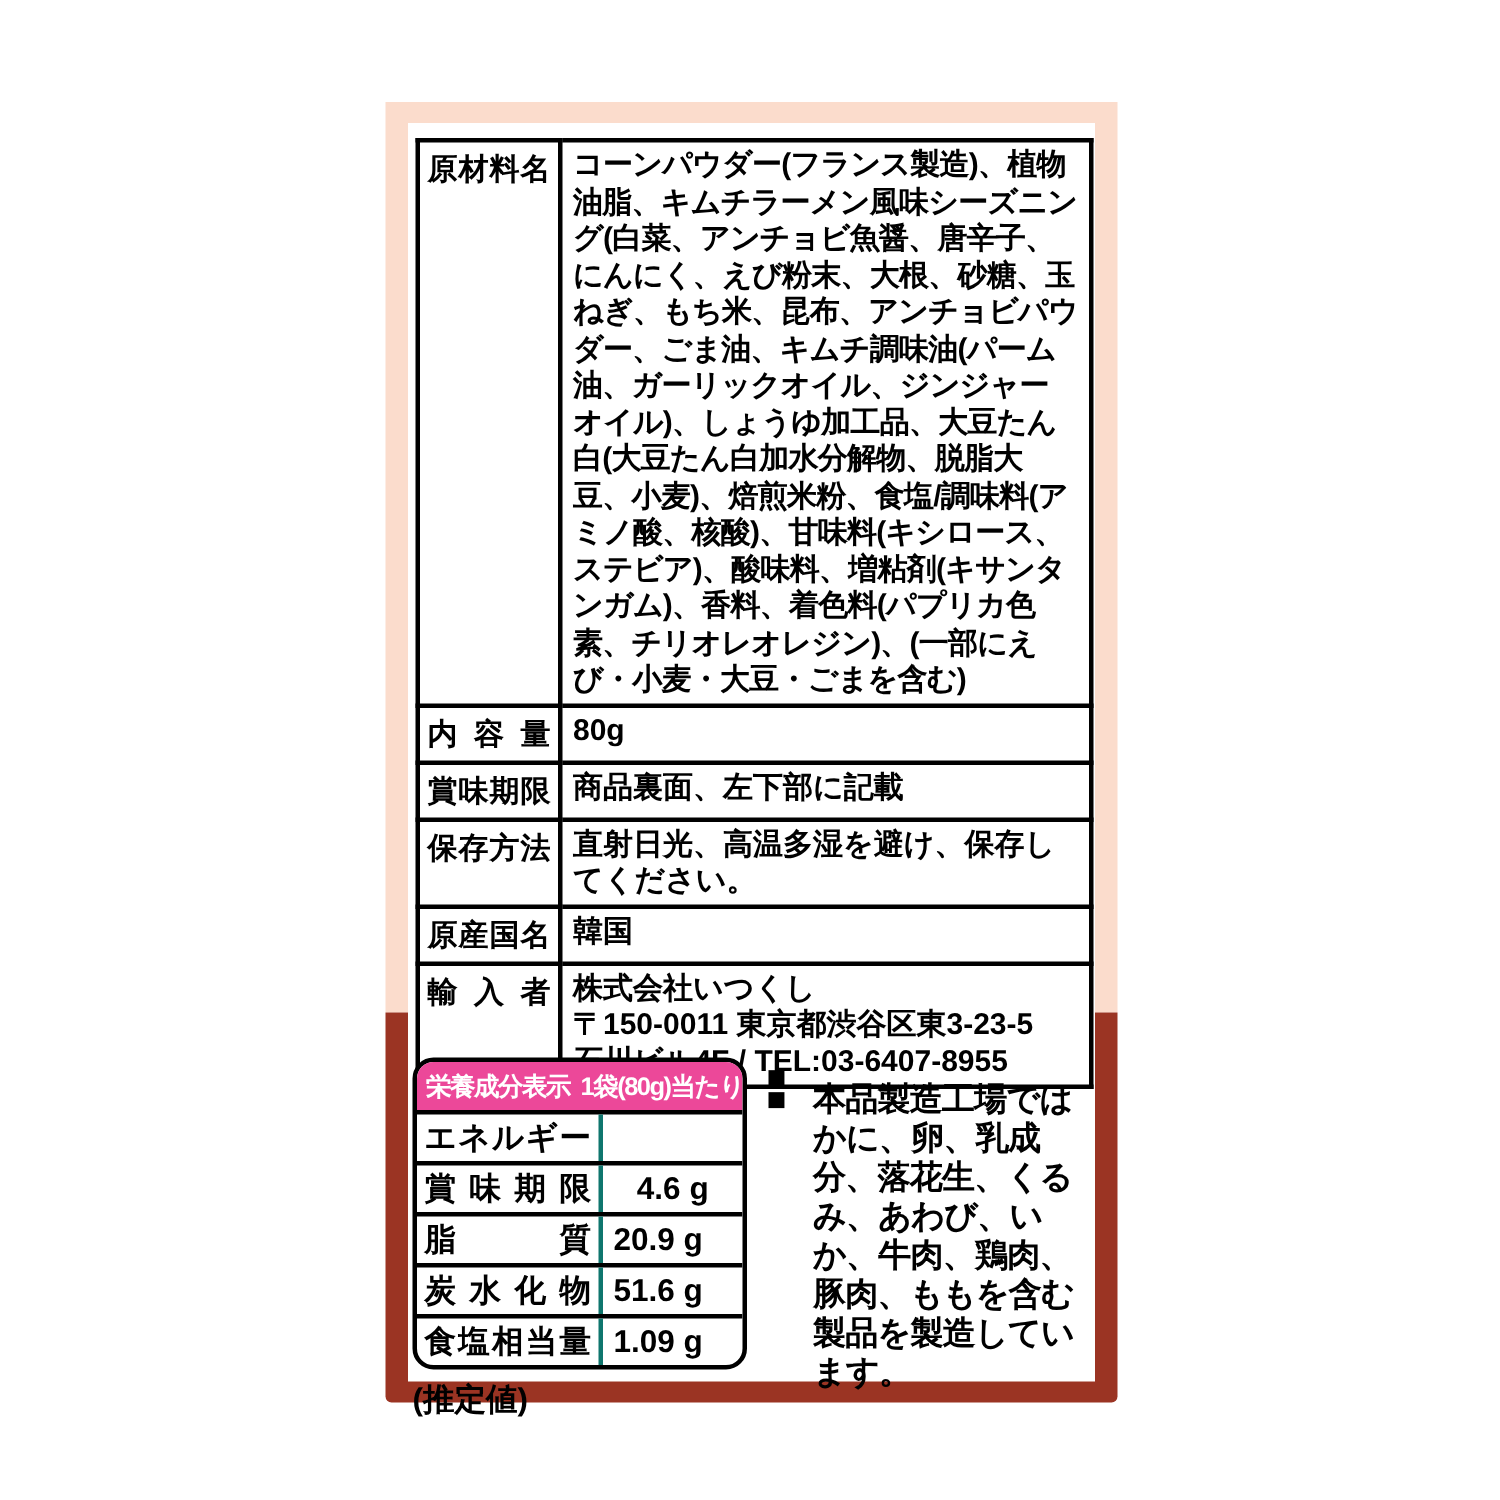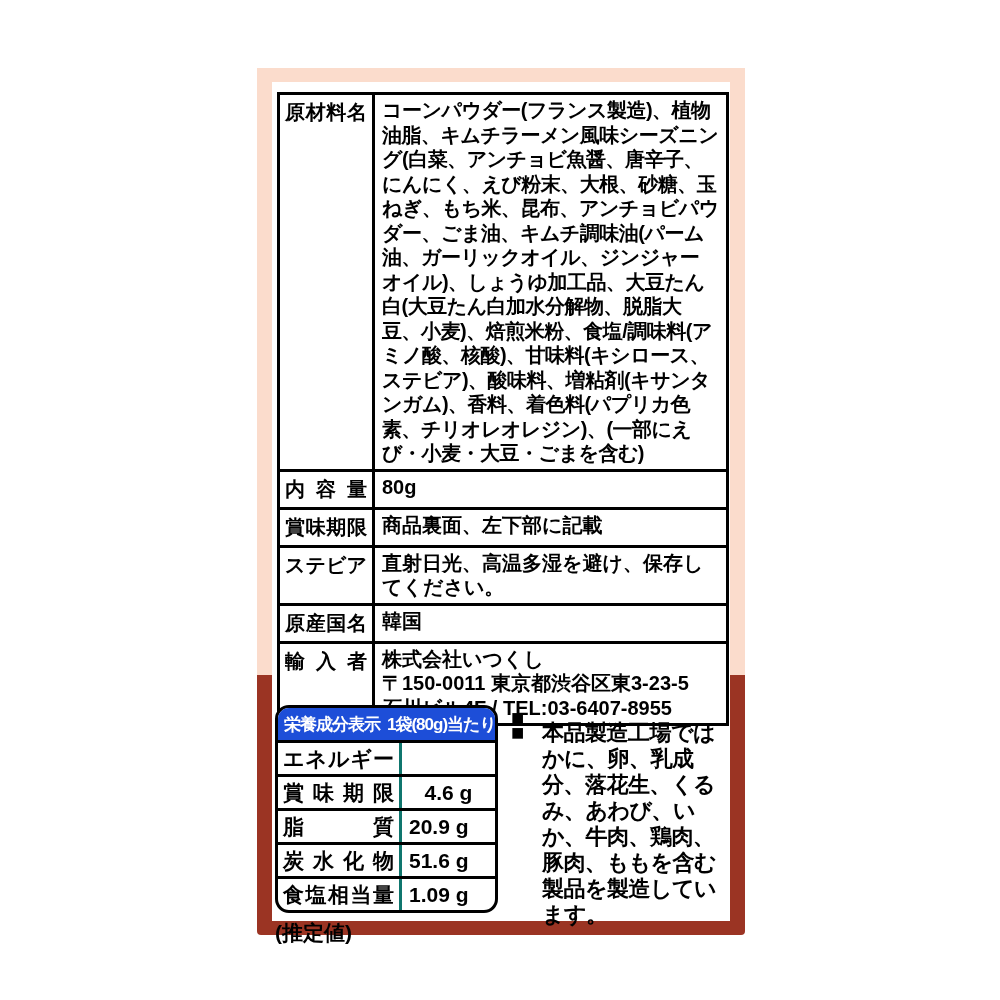--- a/index.html
+++ b/index.html
@@ -53,42 +53,42 @@
           </tr>
           <tr>
             <th>内容量</th>
             <td>80g</td>
           </tr>
           <tr>
             <th>賞味期限</th>
             <td>商品裏面、左下部に記載</td>
           </tr>
           <tr>
-            <th>ステビア</th>
+            <th>保存方法</th>
             <td>直射日光、高温多湿を避け、保存してください。</td>
           </tr>
           <tr>
             <th>原産国名</th>
             <td>韓国</td>
           </tr>
           <tr>
             <th>輸入者</th>
             <td>
               <div>株式会社いつくし</div>
               <div>〒150-0011 東京都渋谷区東3-23-5</div>
               <div>石川ビル4F / TEL:03-6407-8955</div>
             </td>
           </tr>
         </tbody>
       </table>
 
       <div class="bottom">
         <div class="bottom-left">
           <div class="nutrition">
-            <div class="nut-header" style="background: #1d4ed8;">
+            <div class="nut-header" style="background: #ec4899;">
               <span>栄養成分表示</span>
               <span>1袋(80g)当たり</span>
             </div>
             <div class="nut-row center">
               <div class="nut-label">エネルギー</div>
             </div>
             <div class="nut-row center">
               <div class="nut-label">賞味期限</div>
               <div class="nut-value">4.6 g</div>
             </div>

